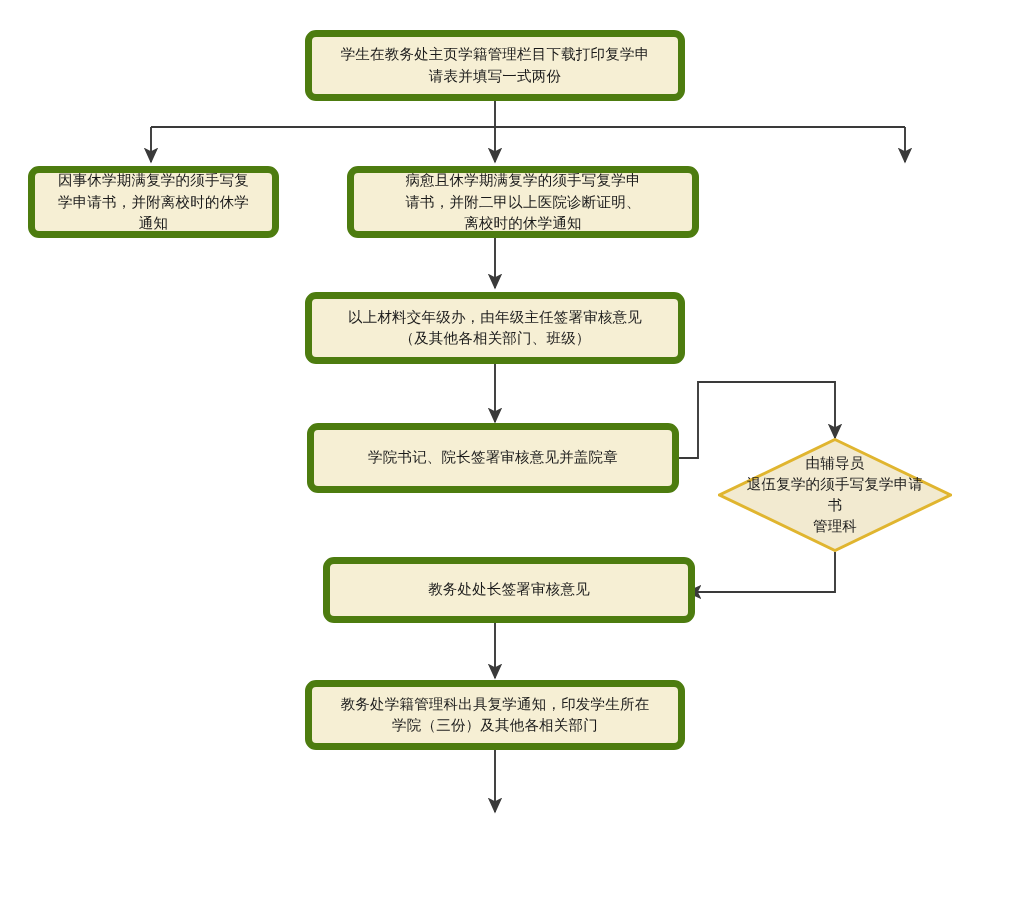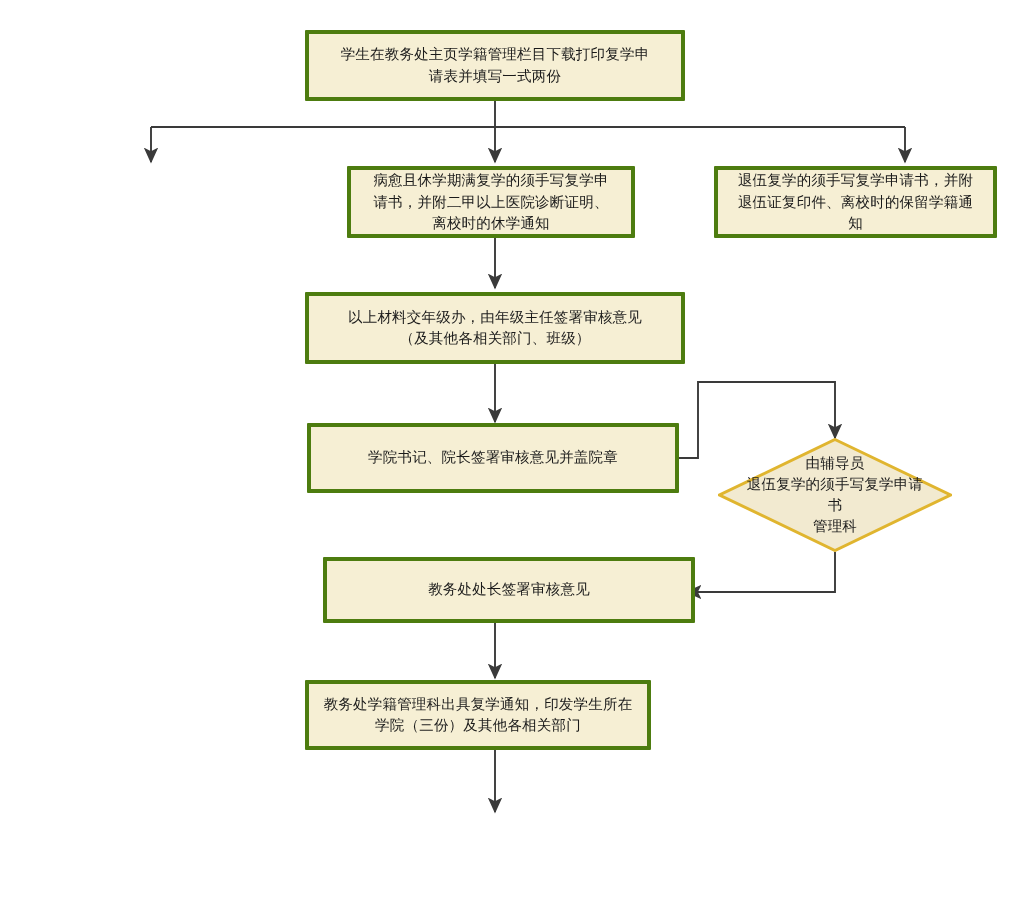--- a/index.html
+++ b/index.html
@@ -33,22 +33,22 @@
     align-items: center;
     justify-content: center;
     text-align: center;
     color: #1a1a1a;
     font-size: 14.5px;
     line-height: 1.45;
     letter-spacing: 0.2px;
   }
   .node.process {
     background: #f6efd4;
-    border: 4px solid #4d7c0f;
-    border-radius: 1px;
+    border: 7px solid #4d7c0f;
+    border-radius: 11px;
     padding: 6px 12px;
   }
   .node-label {
     display: block;
     white-space: pre-line;
   }
   .node.decision {
     background: transparent;
     border: none;
     padding: 0;
@@ -96,32 +96,32 @@
     <path d="M495,623 L495,678" stroke="#3a3a3a" stroke-width="1.9" fill="none" marker-end="url(#arrowhead)"></path>
 
     <path d="M495,750 L495,812" stroke="#3a3a3a" stroke-width="1.9" fill="none" marker-end="url(#arrowhead)"></path>
   </svg>
 
   <div class="node process" style="left:305px; top:30px; width:380px; height:71px;">
     <span class="node-label">学生在教务处主页学籍管理栏目下载打印复学申
 请表并填写一式两份</span>
   </div>
 
+  <div class="node process" style="left:28px; top:166px; width:251px; height:72px;">
+    <span class="node-label">因事休学期满复学的须手写复
+学申请书，并附离校时的休学
+通知</span>
+  </div>
 
-  <div class="node process" style="left:347px; top:166px; width:288px; height:72px;">
+  <div class="node process" style="left:347px; top:166px; width:352px; height:72px;">
     <span class="node-label">病愈且休学期满复学的须手写复学申
 请书，并附二甲以上医院诊断证明、
 离校时的休学通知</span>
   </div>
 
-  <div class="node process" style="left:714px; top:166px; width:283px; height:72px;">
-    <span class="node-label">退伍复学的须手写复学申请书，并附
-退伍证复印件、离校时的保留学籍通
-知</span>
-  </div>
 
   <div class="node process" style="left:305px; top:292px; width:380px; height:72px;">
     <span class="node-label">以上材料交年级办，由年级主任签署审核意见
 （及其他各相关部门、班级）</span>
   </div>
 
   <div class="node process" style="left:307px; top:423px; width:372px; height:70px;">
     <span class="node-label">学院书记、院长签署审核意见并盖院章</span>
   </div>
 
@@ -131,19 +131,19 @@
     </svg>
     <span class="node-label">由辅导员
 退伍复学的须手写复学申请书
 管理科</span>
   </div>
 
   <div class="node process" style="left:307px; top:557px; width:372px; height:66px;margin-left:16px;">
     <span class="node-label">教务处处长签署审核意见</span>
   </div>
 
-  <div class="node process" style="left:305px; top:680px; width:346px; height:70px;">
+  <div class="node process" style="left:305px; top:680px; width:380px; height:70px;">
     <span class="node-label">教务处学籍管理科出具复学通知，印发学生所在
 学院（三份）及其他各相关部门</span>
   </div>
 
 
 </div>
 
 </body></html>

